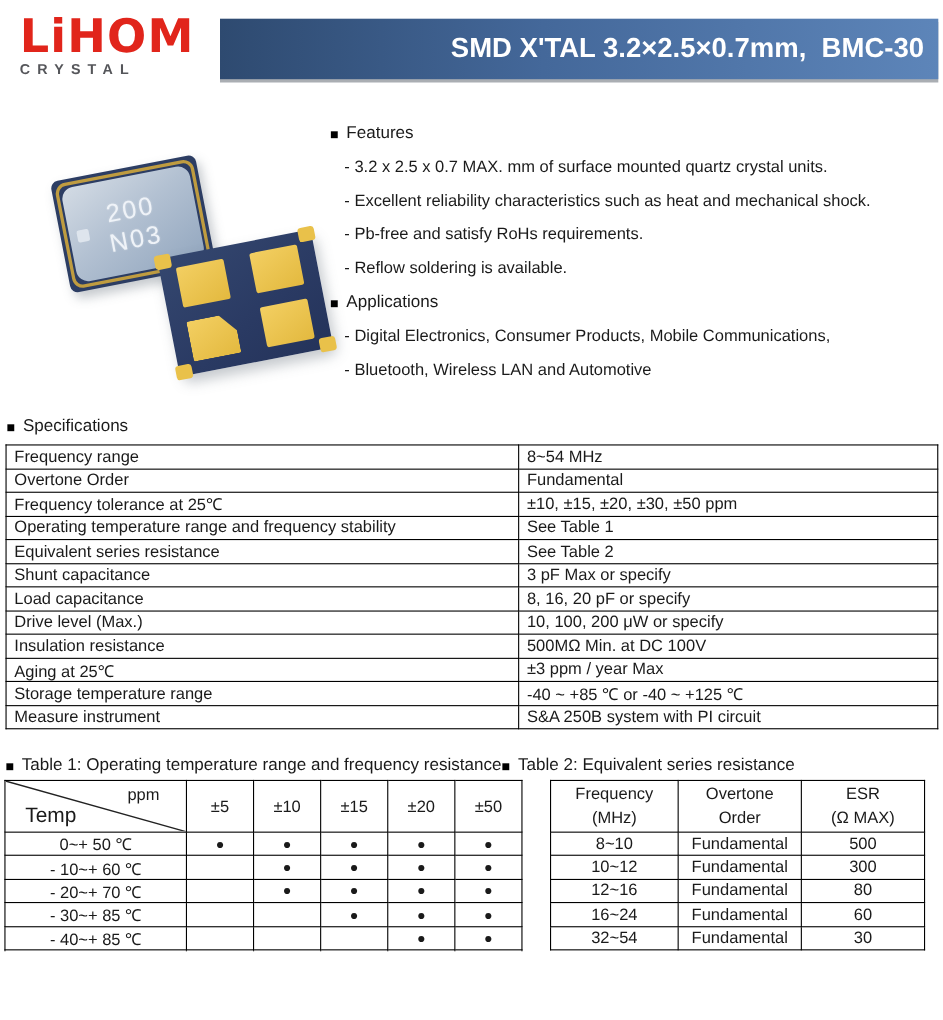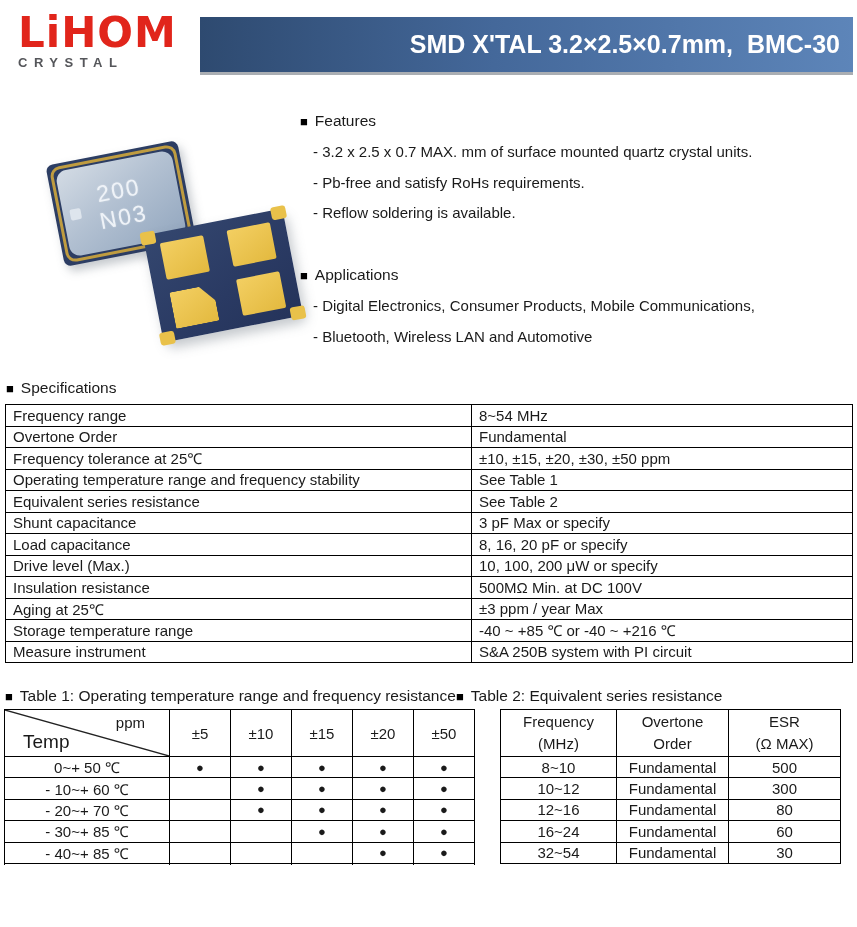--- a/index.html
+++ b/index.html
@@ -112,20 +112,21 @@
       <div class="pad pad-br"></div>
     </div>
   </div>
 
   <div class="features">
     <div class="sec-head">
       <span class="marker">■</span>
       <span>Features</span>
     </div>
     <p class="bullet">- 3.2 x 2.5 x 0.7 MAX. mm of surface mounted quartz crystal units.</p>
+    <p class="bullet">- Excellent reliability characteristics such as heat and mechanical shock.</p>
     <p class="bullet">- Pb-free and satisfy RoHs requirements.</p>
     <p class="bullet">- Reflow soldering is available.</p>
   </div>
 
   <div class="applications">
     <div class="sec-head">
       <span class="marker">■</span>
       <span>Applications</span>
     </div>
     <p class="bullet">- Digital Electronics, Consumer Products, Mobile Communications,</p>
@@ -177,21 +178,21 @@
       <tr>
           <td>Insulation resistance</td>
           <td>500MΩ Min. at DC 100V</td>
         </tr>
       <tr>
           <td>Aging at 25℃</td>
           <td>±3 ppm / year Max</td>
         </tr>
       <tr>
           <td>Storage temperature range</td>
-          <td>-40 ~ +85 ℃ or -40 ~ +216 ℃</td>
+          <td>-40 ~ +85 ℃ or -40 ~ +125 ℃</td>
         </tr>
       <tr>
           <td>Measure instrument</td>
           <td>S&amp;A 250B system with PI circuit</td>
         </tr>
     </tbody>
   </table>
 
   <div class="sec-head t1-head">
     <span class="marker">■</span>

